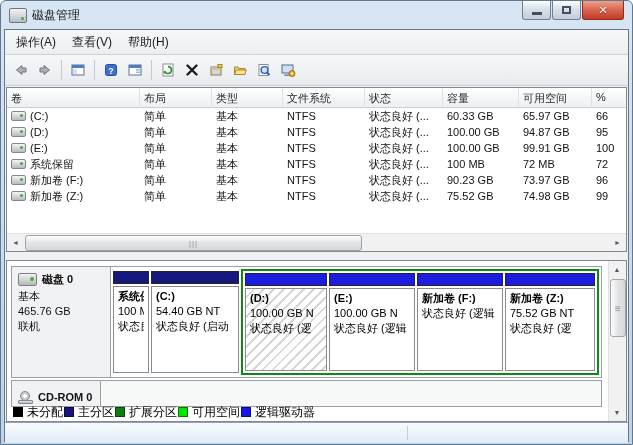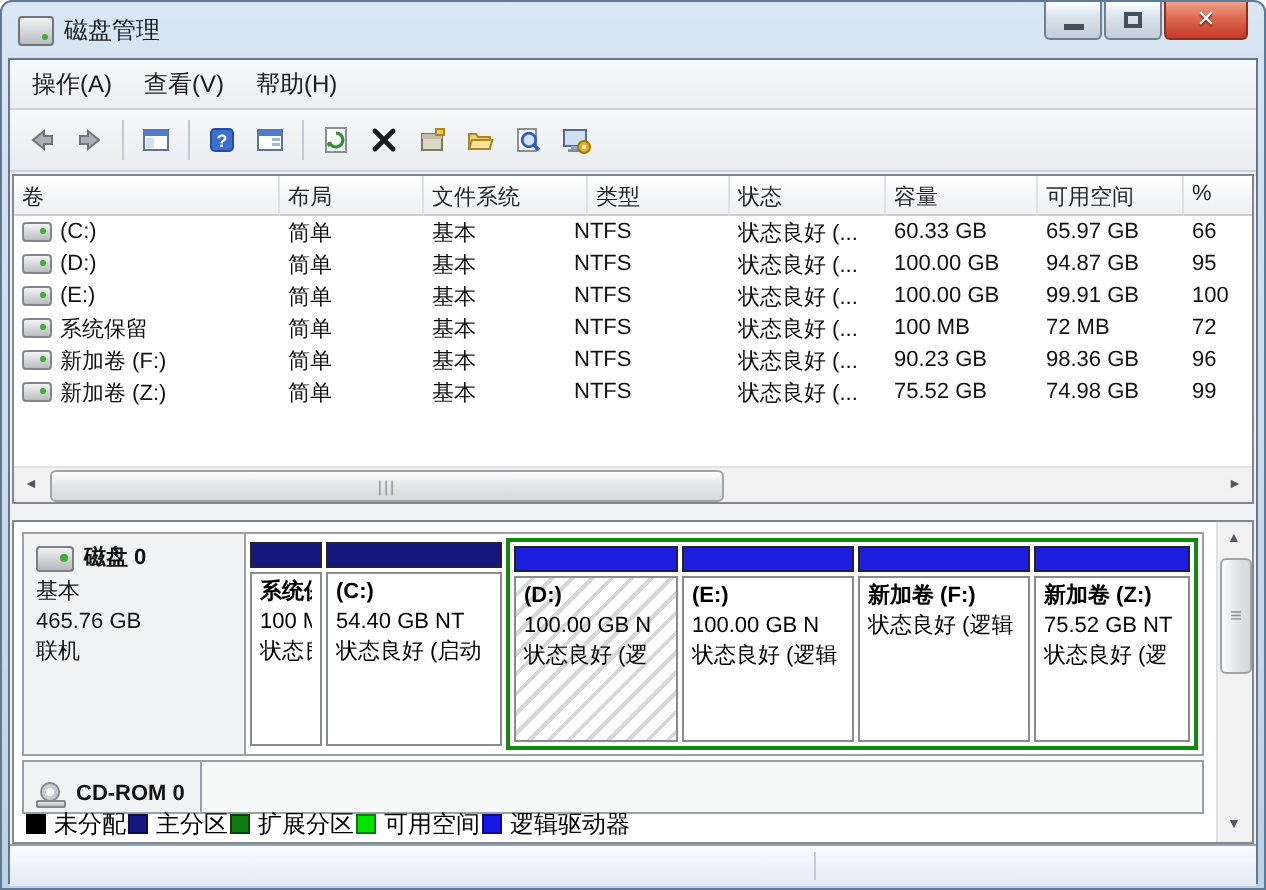--- a/index.html
+++ b/index.html
@@ -43,21 +43,21 @@
   .hsb-btn{position:absolute;top:0;width:17px;height:16px;display:flex;align-items:center;justify-content:center;color:#505a64;font-size:7px;}
   .hsb-left{left:0;} .hsb-left::before{content:"◄";}
   .hsb-right{right:0;} .hsb-right::before{content:"►";}
   .hsb-thumb{position:absolute;top:1px;left:18px;width:335px;height:14px;border:1px solid #9fa4a9;border-radius:3px;
              background:linear-gradient(#fdfdfd,#e3e4e6 50%,#d6d8da);display:flex;align-items:center;justify-content:center;color:#8a8f94;font-size:8px;letter-spacing:1px;}
   .hsb-thumb::before{content:"|||";}
   .splitter{height:8px;flex:0 0 auto;}
   
   .gpane{height:162px;flex:0 0 auto;margin:0 1px;background:#fff;border:1px solid #828790;position:relative;box-sizing:border-box;overflow:hidden;}
   .disk-row{position:absolute;left:4px;top:5px;right:24px;height:110px;border:1px solid #9aa0a6;display:flex;background:#fff;}
-  .disk-left{width:111px;flex:0 0 auto;background:#f1f2f3;border-right:1px solid #9aa0a6;padding:5px 6px;box-sizing:border-box;font-size:11px;line-height:15px;color:#111;}
+  .disk-left{width:99px;flex:0 0 auto;background:#f1f2f3;border-right:1px solid #9aa0a6;padding:5px 6px;box-sizing:border-box;font-size:11px;line-height:15px;color:#111;}
   .disk-title{display:flex;align-items:center;gap:5px;font-weight:bold;margin-bottom:2px;}
   .disk-icon{width:17px;height:11px;border:1px solid #7c8186;border-radius:2px;background:linear-gradient(#f2f2f2,#b5b8bb);position:relative;flex:0 0 auto;}
   .disk-icon::after{content:"";position:absolute;right:2px;top:3px;width:4px;height:4px;border-radius:50%;background:#3fae3f;}
   .ptrack{flex:1;display:flex;padding:2px;min-width:0;background:#fff;}
   .prt{display:flex;flex-direction:column;box-sizing:border-box;flex:0 0 auto;}
   .prt .strip{height:11px;border:1px solid #22242c;flex:0 0 auto;}
   .prt.primary .strip{background:#16167f;}
   .prt.logical .strip{background:#1d1de0;}
   .pbody{margin-top:2px;flex:1;border:1px solid #888c90;background:#fff;padding:2px 4px;font-size:11px;line-height:15px;overflow:hidden;min-height:0;}
   .pbody div{white-space:nowrap;overflow:hidden;}
@@ -193,22 +193,22 @@
             <circle cx="12" cy="11.5" r="3" fill="#e7b01f" stroke="#9c7410"></circle>
             <circle cx="12" cy="11.5" r="1.1" fill="#fdf4d2"></circle>
           </svg>
       </span>
     </div>
 
     <div class="listwrap">
       <div class="lheader">
         <span class="hcell c0">卷</span>
         <span class="hcell c1">布局</span>
+        <span class="hcell c2">类型</span>
         <span class="hcell c3">文件系统</span>
-        <span class="hcell c2">类型</span>
         <span class="hcell c4">状态</span>
         <span class="hcell c5">容量</span>
         <span class="hcell c6">可用空间</span>
         <span class="hcell c7">%</span>
       </div>
 
       <div class="lrow">
         <span class="lcell c0">
             <span class="vol-icon"></span>
             <span>(C:)</span>
@@ -263,21 +263,21 @@
       <div class="lrow">
         <span class="lcell c0">
             <span class="vol-icon"></span>
             <span>新加卷 (F:)</span>
           </span>
         <span class="lcell c1">简单</span>
         <span class="lcell c2">基本</span>
         <span class="lcell c3">NTFS</span>
         <span class="lcell c4">状态良好 (...</span>
         <span class="lcell c5">90.23 GB</span>
-        <span class="lcell c6">98.36 GB</span>
+        <span class="lcell c6">73.97 GB</span>
         <span class="lcell c7">96</span>
       </div>
       <div class="lrow">
         <span class="lcell c0">
             <span class="vol-icon"></span>
             <span>新加卷 (Z:)</span>
           </span>
         <span class="lcell c1">简单</span>
         <span class="lcell c2">基本</span>
         <span class="lcell c3">NTFS</span>

